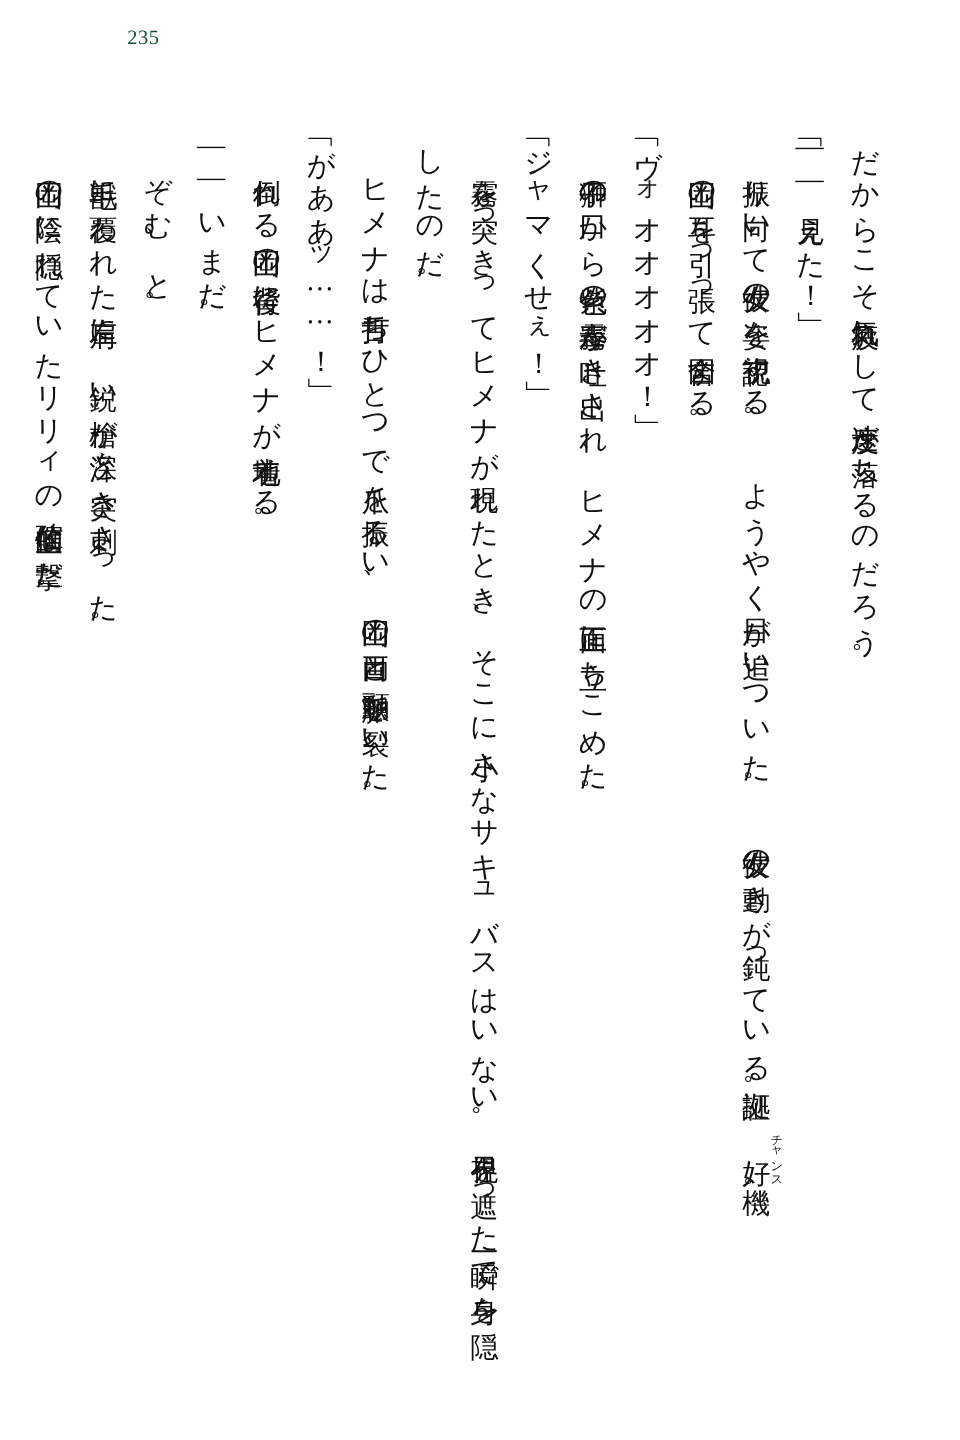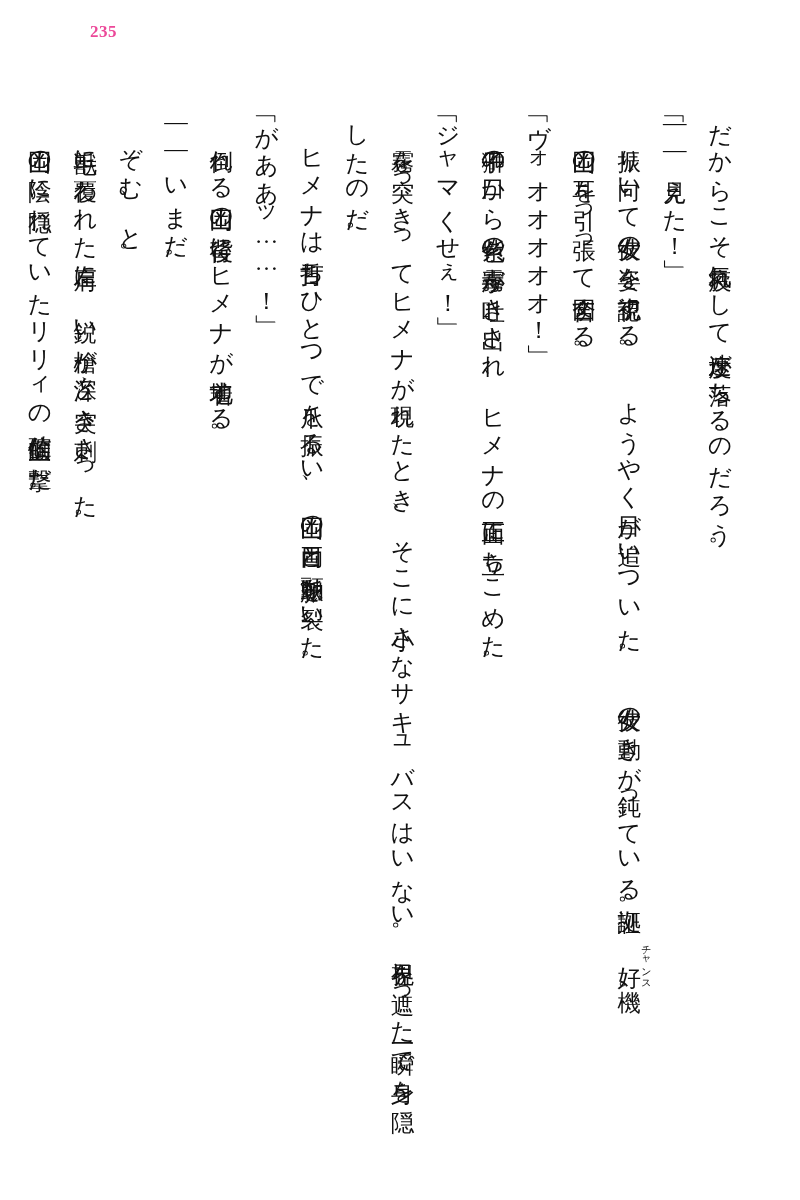--- a/index.html
+++ b/index.html
@@ -12,25 +12,24 @@
     width: 800px;
     height: 1200px;
     background: #ffffff;
     overflow: hidden;
     font-family: "Liberation Serif", "DejaVu Serif", serif;
     color: #111111;
   }
   .page-number {
     position: absolute;
     top: 22px;
-    left: 90px;
+    left: 106px;
     font-size: 17px;
     letter-spacing: 0.5px;
-    color: #ec4899;
-    font-weight: bold;
+    color: #14532d;
   }
   
   .vtext {
     position: absolute;
     top: 108px;
     right: 58px;
     height: 1010px;
     width: 690px;
     writing-mode: vertical-rl;
     -webkit-writing-mode: vertical-rl;

